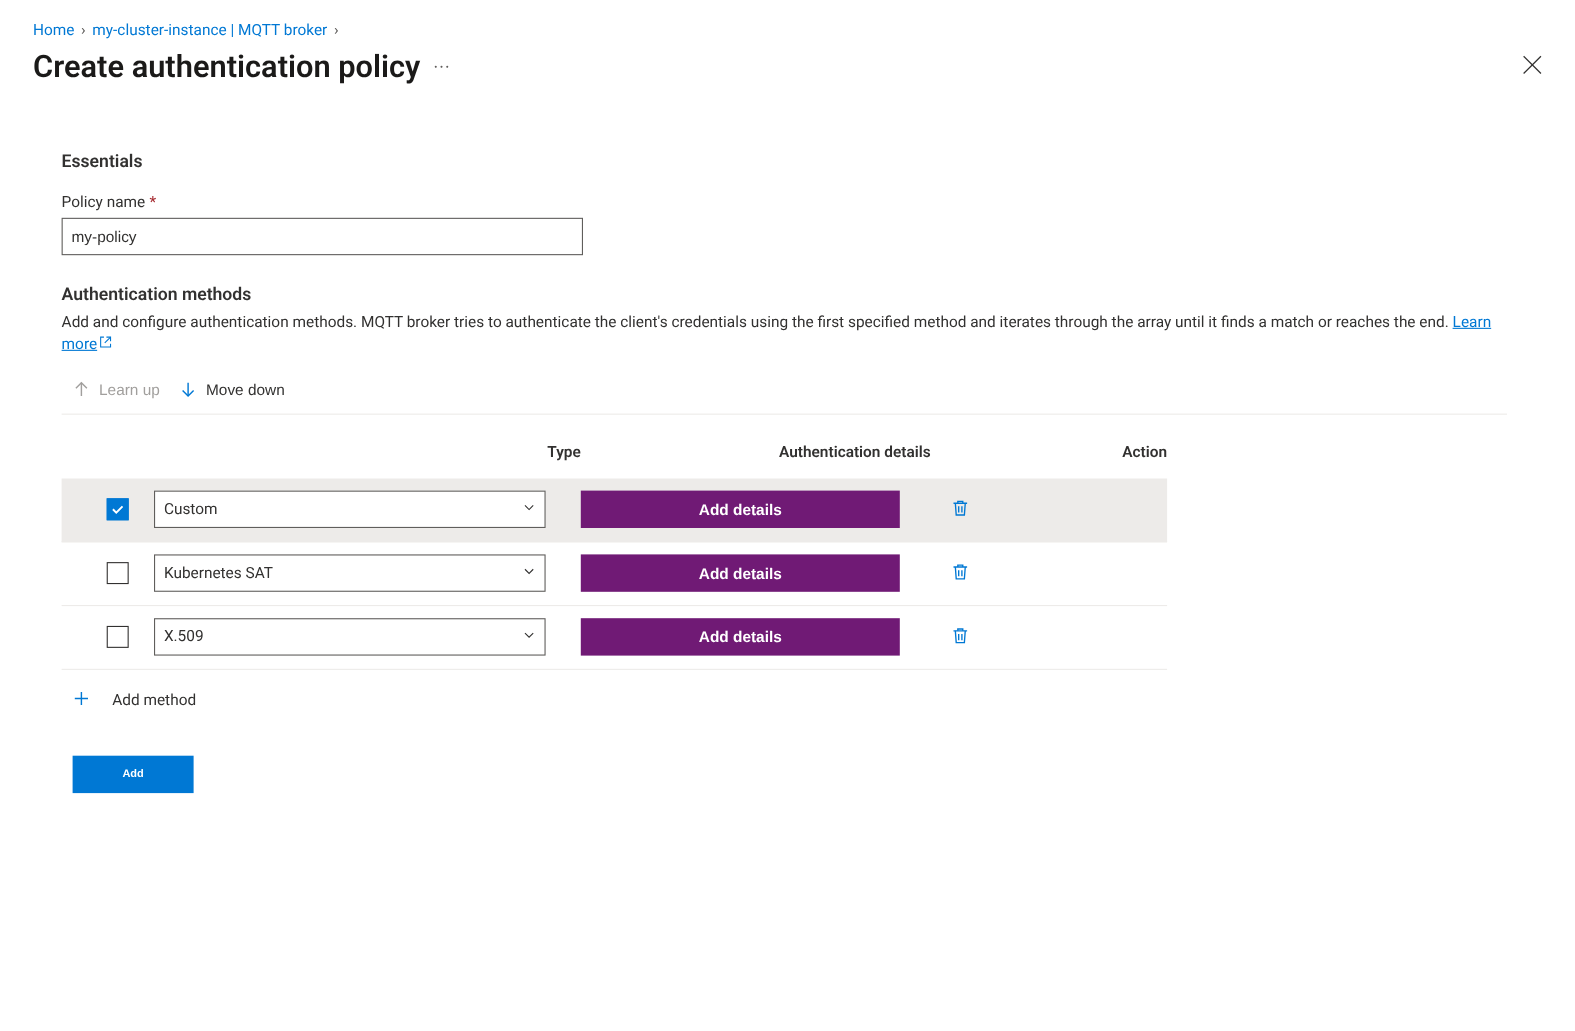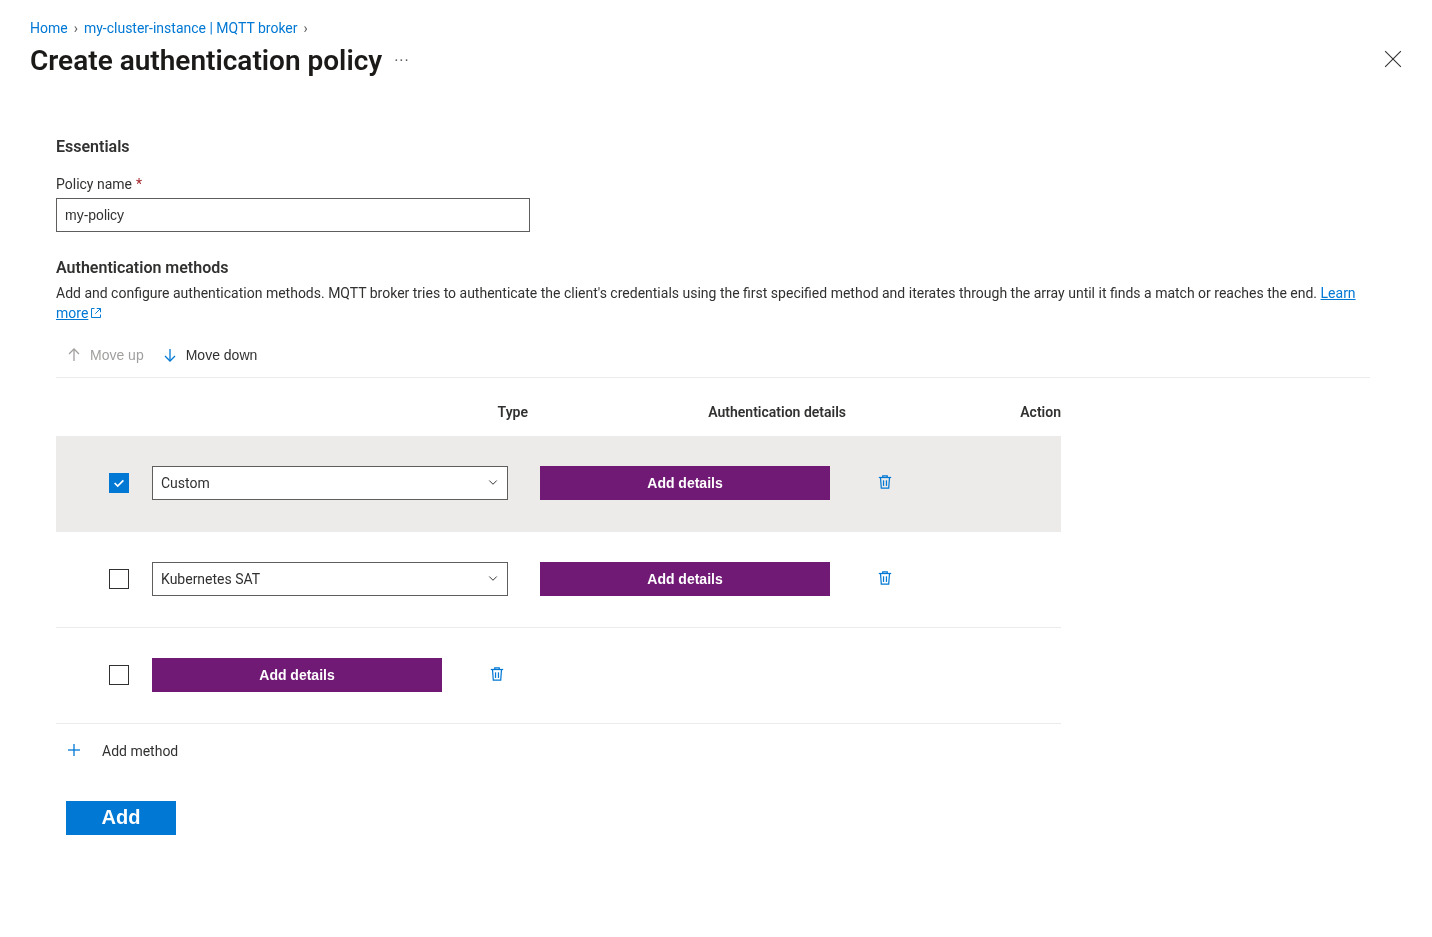--- a/index.html
+++ b/index.html
@@ -49,36 +49,36 @@
     .toolbar { display:flex; gap:18px; align-items:center; padding:8px 0 14px 10px; border-bottom:1px solid #edebe9;}
     .tool-btn { display:flex; align-items:center; gap:8px; font-size:14px; cursor:pointer; color:#323130; background:none; border:none; }
     .tool-btn.disabled { color:#a19f9d; cursor:default; }
     .tool-btn svg { width:16px; height:16px; }
     .table-wrap { width: 1005px; }
     .table-header { display:flex; align-items:center; padding: 26px 0 16px 0; font-weight:600; font-size:14px;text-align:right;}
     .col-check { width:84px; }
     .col-type  { width:388px; }
     .col-details { width:318px; }
     .col-action { flex:1; }
-    .table-row { display:flex; align-items:center; height:96px; border-bottom:1px solid #edebe9;padding-left:12px; }
+    .table-row { display:flex; align-items:center; height:58px; border-bottom:1px solid #edebe9; }
     .table-row.selected { background:#edebe9; }
     .checkbox {
       width:20px; height:20px; border:1px solid #323130; background:#fff; display:inline-flex; align-items:center; justify-content:center; cursor:pointer;
     }
     .checkbox.checked { background:#0078d4; border-color:#0078d4; }
     .checkbox.checked svg { color:#fff; }
     .select-wrap {
       position:relative; width:356px; height:34px; border:1px solid #605e5c; display:flex; align-items:center; padding:0 8px; background:#fff; cursor:pointer;
     }
     .select-wrap .chev { position:absolute; right:8px; top:50%; transform:translateY(-50%); color:#323130;}
     .btn-primary {
       background:#701a75; color:#fff; border:none; height:34px; width:290px; font-size:14px; font-weight:600; cursor:pointer;
     }
     .btn-primary-sm {
-      background:#0078d4; color:#fff; border:none; height:34px; width:110px; font-size:20px; font-weight:600; cursor:pointer;
+      background:#0078d4; color:#fff; border:none; height:34px; width:110px; font-size:10px; font-weight:600; cursor:pointer;
     }
     .icon-btn { background:none; border:none; cursor:pointer; color:#0078d4; padding:4px;}
     .icon-btn svg { width:18px; height:18px; }
     .add-method { display:flex; align-items:center; gap:20px; padding:18px 0 30px 10px; cursor:pointer; font-size:14px; color:#323130;}
     .add-method .plus { color:#0078d4; }
     .footer { padding-top:10px; padding-left:10px;}
     .col-check-inner { display:flex; justify-content:center; padding-left:18px;}
     .col-action-inner { padding-left:14px; }
   </style>
 </head>
@@ -121,21 +121,21 @@
             <path d="M14 2L7 9"></path>
           </svg></span></a>
   </div>
 
   <div class="toolbar">
     <button class="tool-btn disabled">
       <svg viewBox="0 0 16 16" fill="none" stroke="currentColor" stroke-width="1.3">
           <path d="M8 14V2"></path>
           <path d="M3 7l5-5 5 5"></path>
         </svg>
-      <span>Move up</span>
+      <span>Learn up</span>
     </button>
     <button class="tool-btn">
       <svg viewBox="0 0 16 16" fill="none" stroke="#0078d4" stroke-width="1.3">
           <path d="M8 2v12"></path>
           <path d="M3 9l5 5 5-5"></path>
         </svg>
       <span>Move down</span>
     </button>
   </div>
 
@@ -204,20 +204,28 @@
               <path d="M9.3 6.5v5"></path>
             </svg>
         </button>
       </div>
     </div>
 
     <div class="table-row">
       <div class="col-check col-check-inner">
         <div class="checkbox"></div>
       </div>
+      <div class="col-type">
+        <div class="select-wrap">
+          <span>X.509</span>
+          <span class="chev"><svg width="12" height="12" viewBox="0 0 16 16" fill="none" stroke="currentColor" stroke-width="1.3">
+                <path d="M3 6l5 5 5-5"></path>
+              </svg></span>
+        </div>
+      </div>
       <div class="col-details">
         <button class="btn-primary">Add details</button>
       </div>
       <div class="col-action col-action-inner">
         <button class="icon-btn">
           <svg viewBox="0 0 16 16" fill="none" stroke="currentColor" stroke-width="1.1">
               <path d="M2.5 4h11"></path>
               <path d="M6 4V2.5h4V4"></path>
               <path d="M4 4l.7 9.5h6.6L12 4"></path>
               <path d="M6.7 6.5v5"></path>

